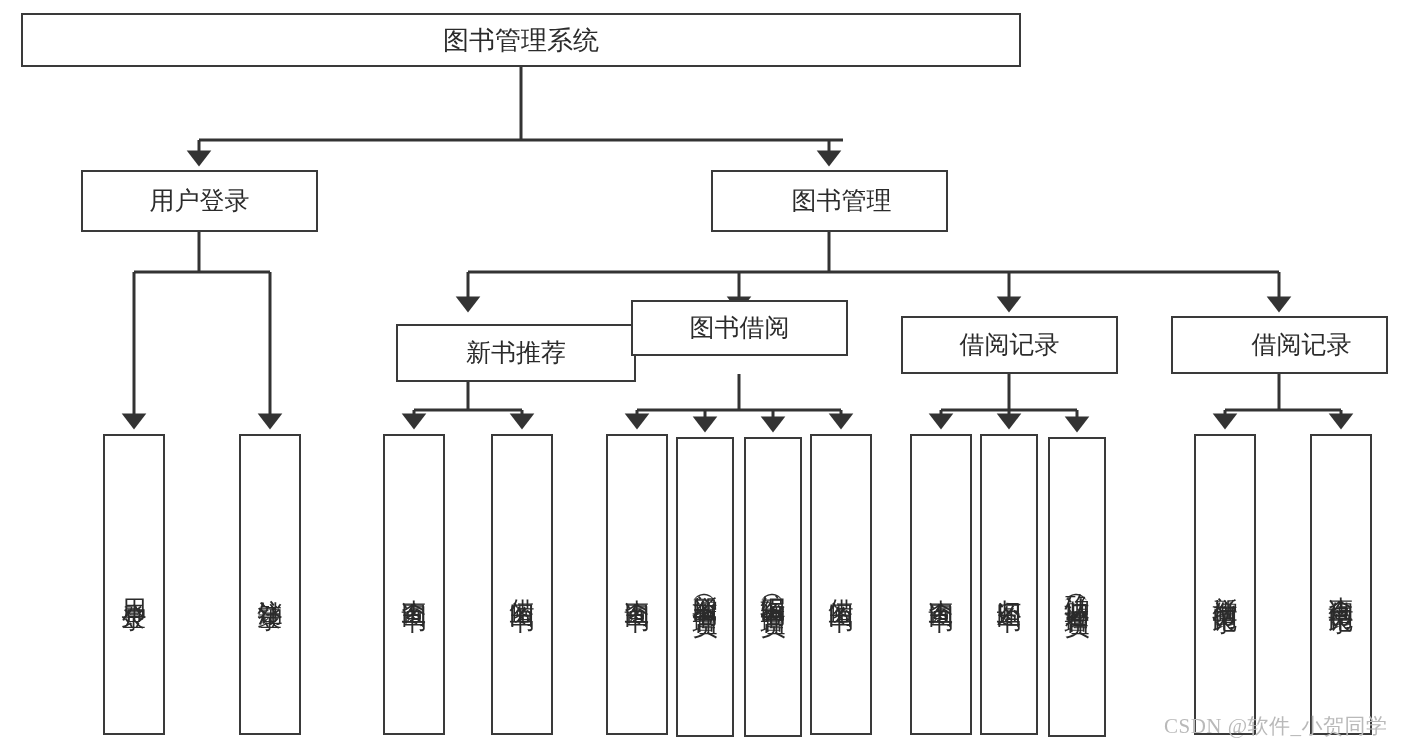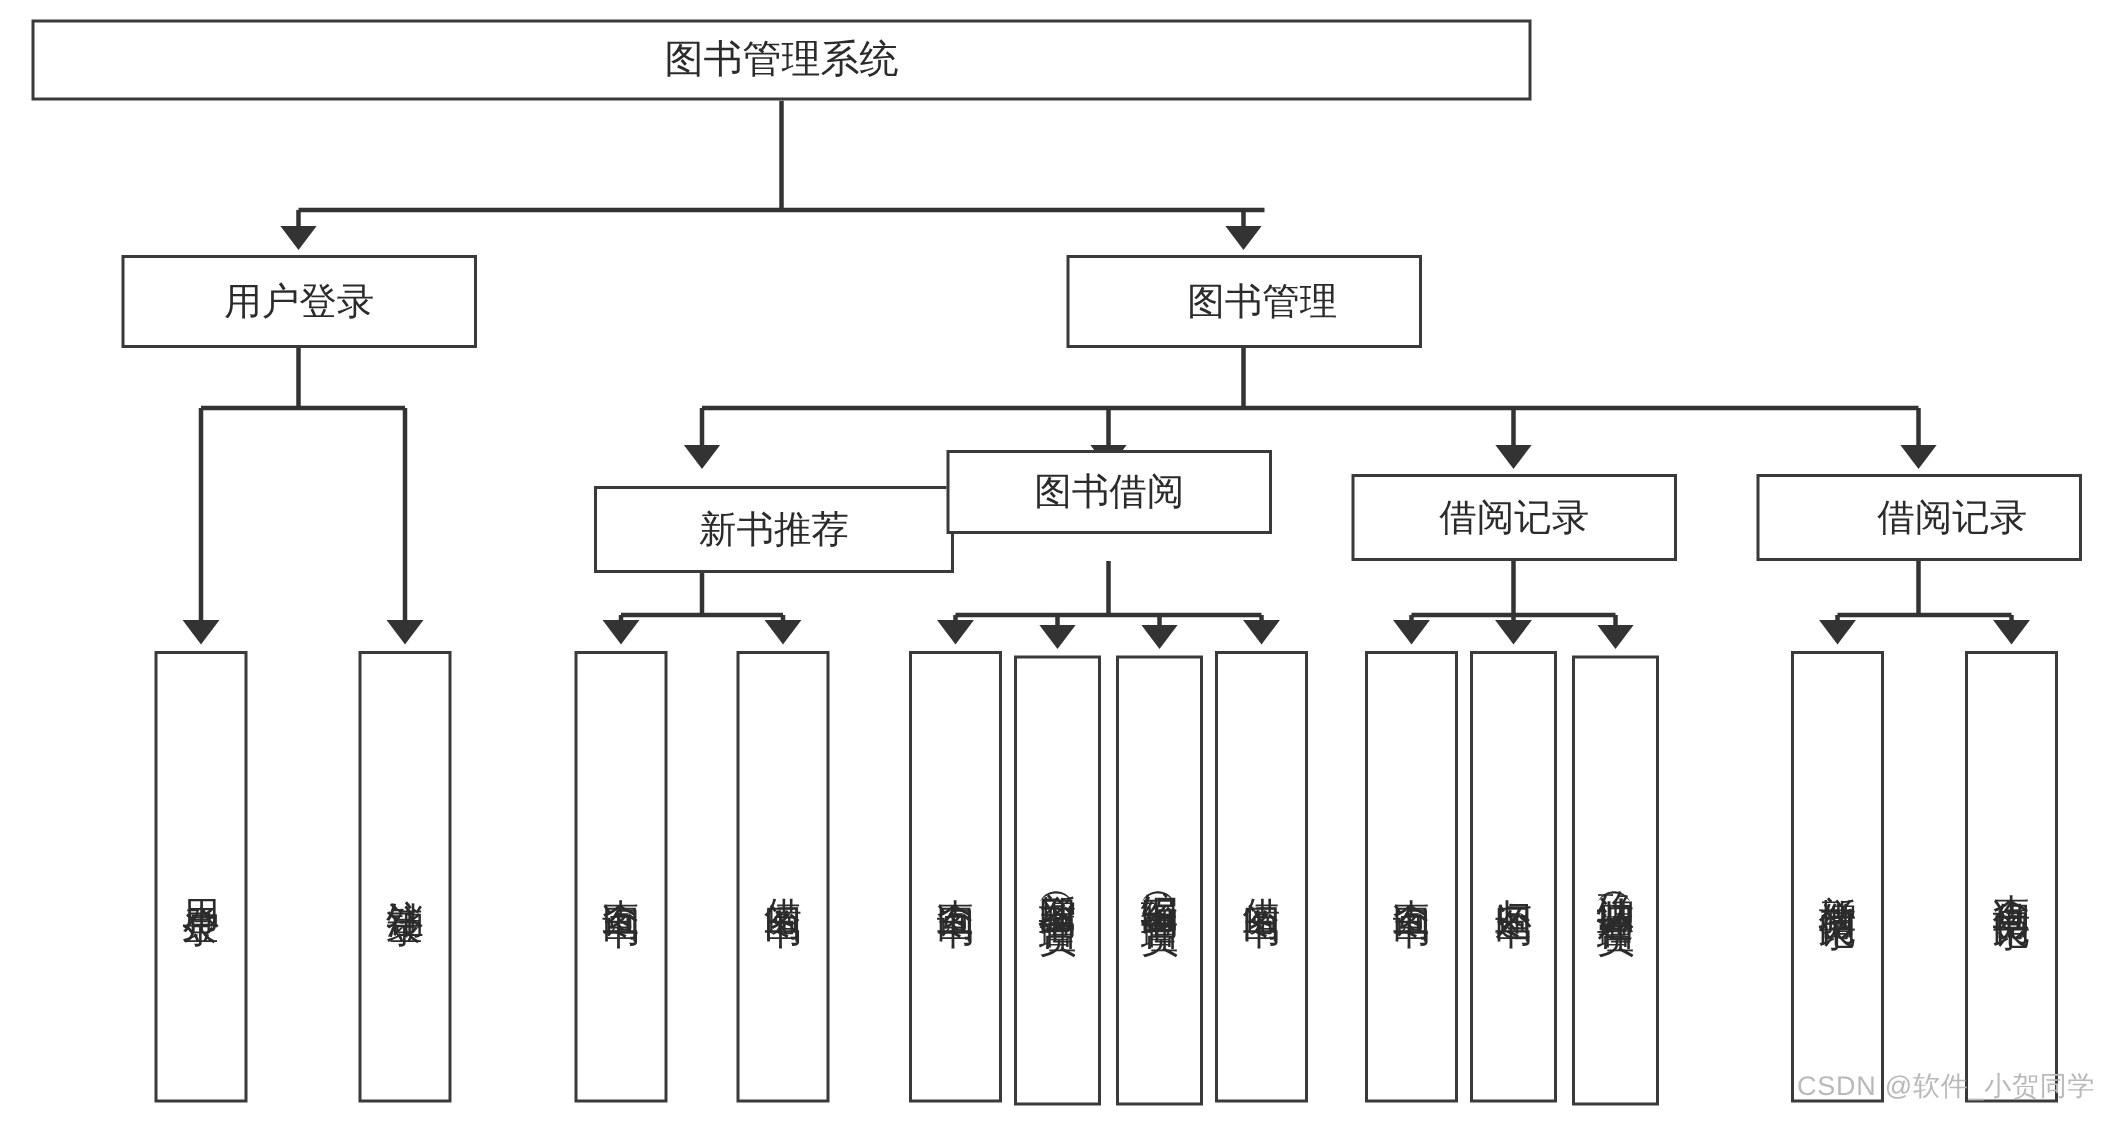--- a/index.html
+++ b/index.html
@@ -55,27 +55,27 @@
   }
   .node.vertical .node-label {
     writing-mode: vertical-rl;
     text-orientation: upright;
     font-size: 25px;
     letter-spacing: 3px;
     line-height: 1;
   }
   .watermark {
     position: absolute;
-    left: 1198px;
+    left: 1164px;
     top: 712px;
-    font-size: 18px;
+    font-size: 21px;
     color: #b9b9b9;
     letter-spacing: 0.5px;
     white-space: nowrap;
-    font-family: Liberation Sans, sans-serif;
+    font-family: Liberation Serif, serif;
   }
 </style>
 </head>
 <body>
 
 <div id="diagram-root">
 
   <svg class="edges" viewBox="0 0 1405 747" xmlns="http://www.w3.org/2000/svg">
     <defs>
       <marker id="arrowhead" markerWidth="9" markerHeight="9" refX="3.2" refY="4.5" orient="auto" markerUnits="strokeWidth">

